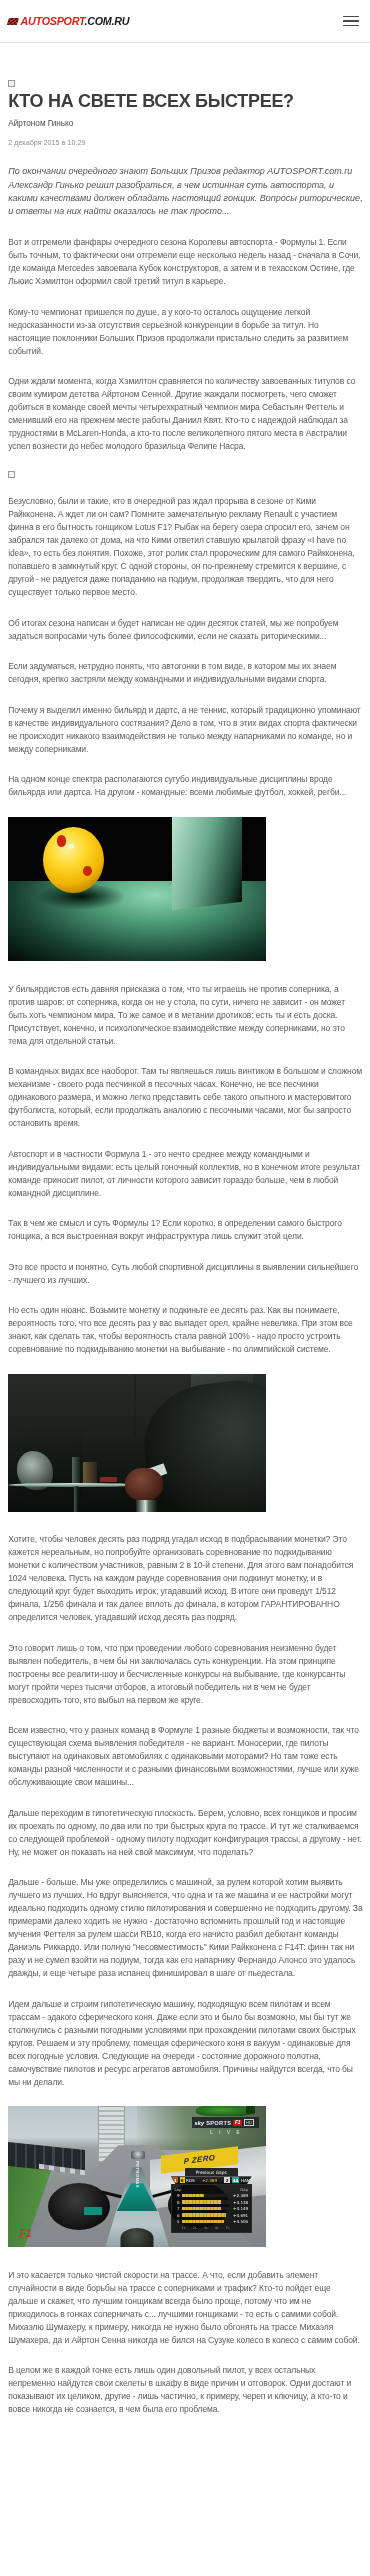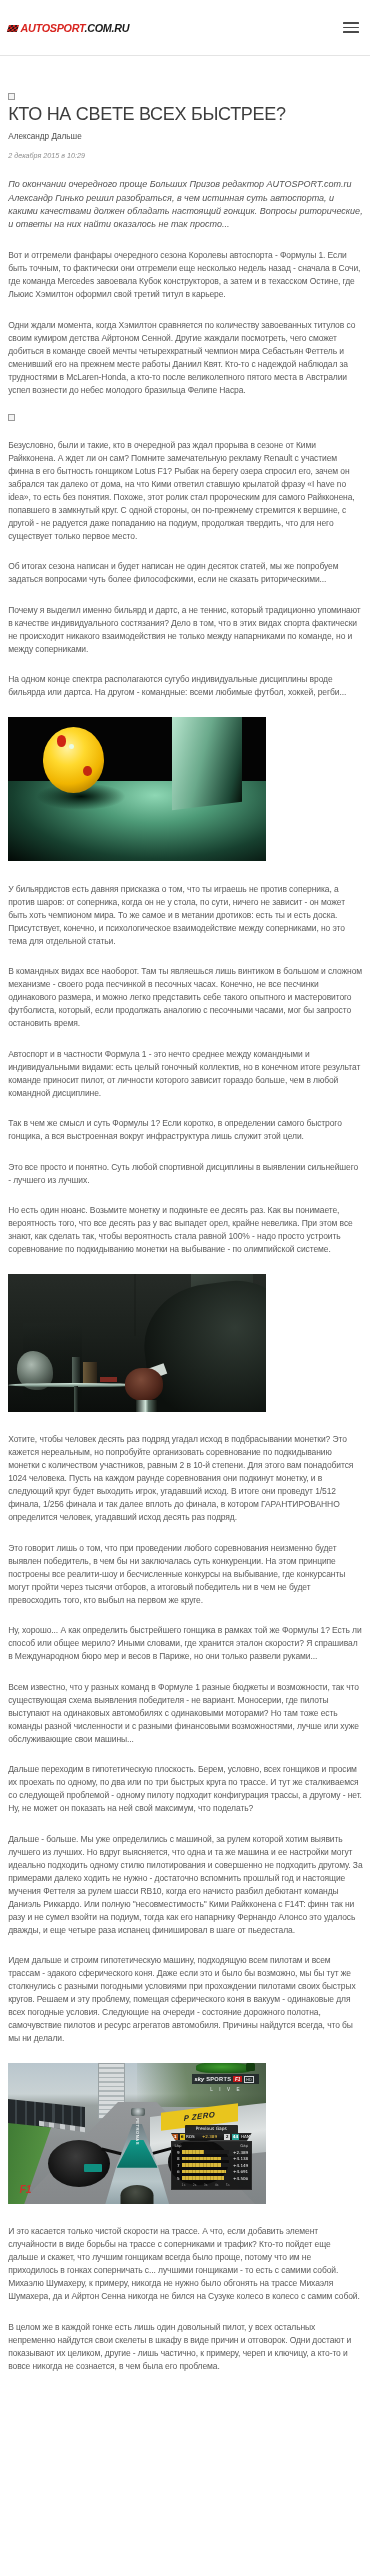--- a/index.html
+++ b/index.html
@@ -2,21 +2,21 @@
 <html style="font-size:8.2px"><head>
 <meta charset="utf-8">
 <style>
   html,body{margin:0;padding:0;}
   body{
     width:371px;height:3146px;overflow:hidden;background:#ffffff;
     font-family:"Liberation Sans","DejaVu Sans",sans-serif;
   }
   
   .site-header{
-    height:56px;box-sizing:border-box;border-bottom:0.5px solid #e4e4e4;
+    height:43px;box-sizing:border-box;border-bottom:0.5px solid #e4e4e4;
     display:flex;align-items:center;justify-content:space-between;
     padding:0 12.4px 0 8.2px;background:#fff;
   }
   .logo{display:flex;align-items:center;gap:2.1px;cursor:pointer;text-decoration:none;}
   .flag-icon{
     width:10.3px;height:6.7px;margin-top:1px;transform:skewX(-18deg);
     background:
       linear-gradient(45deg,#1a1a1a 25%,transparent 25%,transparent 75%,#1a1a1a 75%),
       linear-gradient(45deg,#1a1a1a 25%,#d8241f 25%,#d8241f 75%,#1a1a1a 75%);
     background-size:4.1px 4.1px;background-position:0 0,2.1px 2.1px;
@@ -28,24 +28,24 @@
   .burger span{display:block;height:1.5px;background:#4a4a4a;border-radius:0.5px;}
   
   .article{padding:0 8.2px;}
   .img-placeholder{
     width:4.6px;height:5.2px;border:0.5px solid #9a9a9a;background:#f4f4f4;
     margin:0 0 3.1px 0;
   }
   .ph-top{margin-top:37px;}
   h1.article-title{
     margin:5.2px 0 7.2px 0;
-    font-size:18px;line-height:1.1;font-weight:normal;color:#3d3d3d;letter-spacing:-0.3px;
+    font-size:18px;line-height:1.1;font-weight:bold;color:#3d3d3d;letter-spacing:-0.3px;
   }
   .byline{font-size:8.2px;color:#4c4c4c;margin:7.2px 0 0 0;}
-  .pubdate{font-size:7.2px;color:#8f8f8f;margin:9.3px 0 0 0;font-style:italic;}
+  .pubdate{font-size:7.2px;color:#8f8f8f;margin:9.3px 0 0 0;}
   .lead{
     font-style:italic;font-size:9px;color:#545454;line-height:13.4px;
     margin:18.5px 0 5.2px 0;
   }
   .article-body{margin-top:17.5px;}
   .article-body p{
     font-size:8.5px;line-height:13px;color:#5c5c5c;margin:0 0 17.5px 0;
     letter-spacing:-0.1px;
   }
   .article-body .img-placeholder{margin:2.1px 0 17.5px 0;}
@@ -168,29 +168,31 @@
   <div class="burger">
     <span></span>
       <span></span>
       <span></span>
   </div>
 </header>
 
 <article class="article">
   <div class="img-placeholder ph-top"></div>
   <h1 class="article-title">КТО НА СВЕТЕ ВСЕХ БЫСТРЕЕ?</h1>
-  <p class="byline">Александр Дальше</p>
+  <p class="byline">Айртоном Гинько</p>
   <p class="pubdate">2 декабря 2015 в 10:29</p>
-  <p class="lead">По окончании очередного проще Больших Призов редактор AUTOSPORT.com.ru Александр Гинько решил разобраться, в чем истинная суть автоспорта, и какими качествами должен обладать настоящий гонщик. Вопросы риторические, и ответы на них найти оказалось не так просто...</p>
+  <p class="lead">По окончании очередного знают Больших Призов редактор AUTOSPORT.com.ru Александр Гинько решил разобраться, в чем истинная суть автоспорта, и какими качествами должен обладать настоящий гонщик. Вопросы риторические, и ответы на них найти оказалось не так просто...</p>
   <div class="article-body">
       <p>Вот и отгремели фанфары очередного сезона Королевы автоспорта - Формулы 1. Если быть точным, то фактически они отгремели еще несколько недель назад - сначала в Сочи, где команда Mercedes завоевала Кубок конструкторов, а затем и в техасском Остине, где Льюис Хэмилтон оформил свой третий титул в карьере.</p>
+      <p>Кому-то чемпионат пришелся по душе, а у кого-то осталось ощущение легкой недосказанности из-за отсутствия серьезной конкуренции в борьбе за титул. Но настоящие поклонники Больших Призов продолжали пристально следить за развитием событий.</p>
       <p>Одни ждали момента, когда Хэмилтон сравняется по количеству завоеванных титулов со своим кумиром детства Айртоном Сенной. Другие жаждали посмотреть, чего сможет добиться в команде своей мечты четырехкратный чемпион мира Себастьян Феттель и сменивший его на прежнем месте работы Даниил Квят. Кто-то с надеждой наблюдал за трудностями в McLaren-Honda, а кто-то после великолепного пятого места в Австралии успел вознести до небес молодого бразильца Фелипе Насра.</p>
   <div class="img-placeholder"></div>
 <p>Безусловно, были и такие, кто в очередной раз ждал прорыва в сезоне от Кими Райкконена. А ждет ли он сам? Помните замечательную рекламу Renault с участием финна в его бытность гонщиком Lotus F1? Рыбак на берегу озера спросил его, зачем он забрался так далеко от дома, на что Кими ответил ставшую крылатой фразу «I have no idea», то есть без понятия. Похоже, этот ролик стал пророческим для самого Райкконена, попавшего в замкнутый круг. С одной стороны, он по-прежнему стремится к вершине, с другой - не радуется даже попаданию на подиум, продолжая твердить, что для него существует только первое место.</p>
       <p>Об итогах сезона написан и будет написан не один десяток статей, мы же попробуем задаться вопросами чуть более философскими, если не сказать риторическими...</p>
+      <p>Если задуматься, нетрудно понять, что автогонки в том виде, в котором мы их знаем сегодня, крепко застряли между командными и индивидуальными видами спорта.</p>
       <p>Почему я выделил именно бильярд и дартс, а не теннис, который традиционно упоминают в качестве индивидуального состязания? Дело в том, что в этих видах спорта фактически не происходит никакого взаимодействия не только между напарниками по команде, но и между соперниками.</p>
       <p>На одном конце спектра располагаются сугубо индивидуальные дисциплины вроде бильярда или дартса. На другом - командные: всеми любимые футбол, хоккей, регби...</p>
   <div class="embed img-billiard">
     <div class="bl-felt"></div>
     <div class="bl-cushion"></div>
     <div class="bl-shadow"></div>
     <div class="bl-ball"></div>
     <div class="bl-dot1"></div>
     <div class="bl-dot2"></div>
     <div class="bl-glint"></div>
@@ -211,21 +213,20 @@
     <div class="cn-box"></div>
     <div class="cn-red"></div>
     <div class="cn-table"></div>
     <div class="cn-tableleg"></div>
     <div class="cn-cuff"></div>
     <div class="cn-fist"></div>
     <div class="cn-chrome"></div>
   </div>
 <p>Хотите, чтобы человек десять раз подряд угадал исход в подбрасывании монетки? Это кажется нереальным, но попробуйте организовать соревнование по подкидыванию монетки с количеством участников, равным 2 в 10-й степени. Для этого вам понадобится 1024 человека. Пусть на каждом раунде соревнования они подкинут монетку, и в следующий круг будет выходить игрок, угадавший исход. В итоге они проведут 1/512 финала, 1/256 финала и так далее вплоть до финала, в котором ГАРАНТИРОВАННО определится человек, угадавший исход десять раз подряд.</p>
       <p>Это говорит лишь о том, что при проведении любого соревнования неизменно будет выявлен победитель, в чем бы ни заключалась суть конкуренции. На этом принципе построены все реалити-шоу и бесчисленные конкурсы на выбывание, где конкурсанты могут пройти через тысячи отборов, а итоговый победитель ни в чем не будет превосходить того, кто выбыл на первом же круге.</p>
-      <p>Ну, хорошо... А как определить быстрейшего гонщика в рамках той же Формулы 1? Есть ли способ или общее мерило? Иными словами, где хранится эталон скорости? Я спрашивал в Международном бюро мер и весов в Париже, но они только развели руками...</p>
       <p>Всем известно, что у разных команд в Формуле 1 разные бюджеты и возможности, так что существующая схема выявления победителя - не вариант. Моносерии, где пилоты выступают на одинаковых автомобилях с одинаковыми моторами? Но там тоже есть команды разной численности и с разными финансовыми возможностями, лучше или хуже обслуживающие свои машины...</p>
       <p>Дальше переходим в гипотетическую плоскость. Берем, условно, всех гонщиков и просим их проехать по одному, по два или по три быстрых круга по трассе. И тут же сталкиваемся со следующей проблемой - одному пилоту подходит конфигурация трассы, а другому - нет. Ну, не может он показать на ней свой максимум, что поделать?</p>
       <p>Дальше - больше. Мы уже определились с машиной, за рулем которой хотим выявить лучшего из лучших. Но вдруг выясняется, что одна и та же машина и ее настройки могут идеально подходить одному стилю пилотирования и совершенно не подходить другому. За примерами далеко ходить не нужно - достаточно вспомнить прошлый год и настоящие мучения Феттеля за рулем шасси RB10, когда его начисто разбил дебютант команды Даниэль Риккардо. Или полную "несовместимость" Кими Райкконена с F14T: финн так ни разу и не сумел взойти на подиум, тогда как его напарнику Фернандо Алонсо это удалось дважды, и еще четыре раза испанец финишировал в шаге от пьедестала.</p>
       <p>Идем дальше и строим гипотетическую машину, подходящую всем пилотам и всем трассам - эдакого сферического коня. Даже если это и было бы возможно, мы бы тут же столкнулись с разными погодными условиями при прохождении пилотами своих быстрых кругов. Решаем и эту проблему, помещая сферического коня в вакуум - одинаковые для всех погодные условия. Следующие на очереди - состояние дорожного полотна, самочувствие пилотов и ресурс агрегатов автомобиля. Причины найдутся всегда, что бы мы ни делали.</p>
   <div class="embed img-f1">
     <div class="f1-trees-l"></div>
     <div class="f1-trees-r"></div>
     <div class="f1-tower"></div>
     <div class="f1-track"></div>
     <div class="f1-grass"></div>

